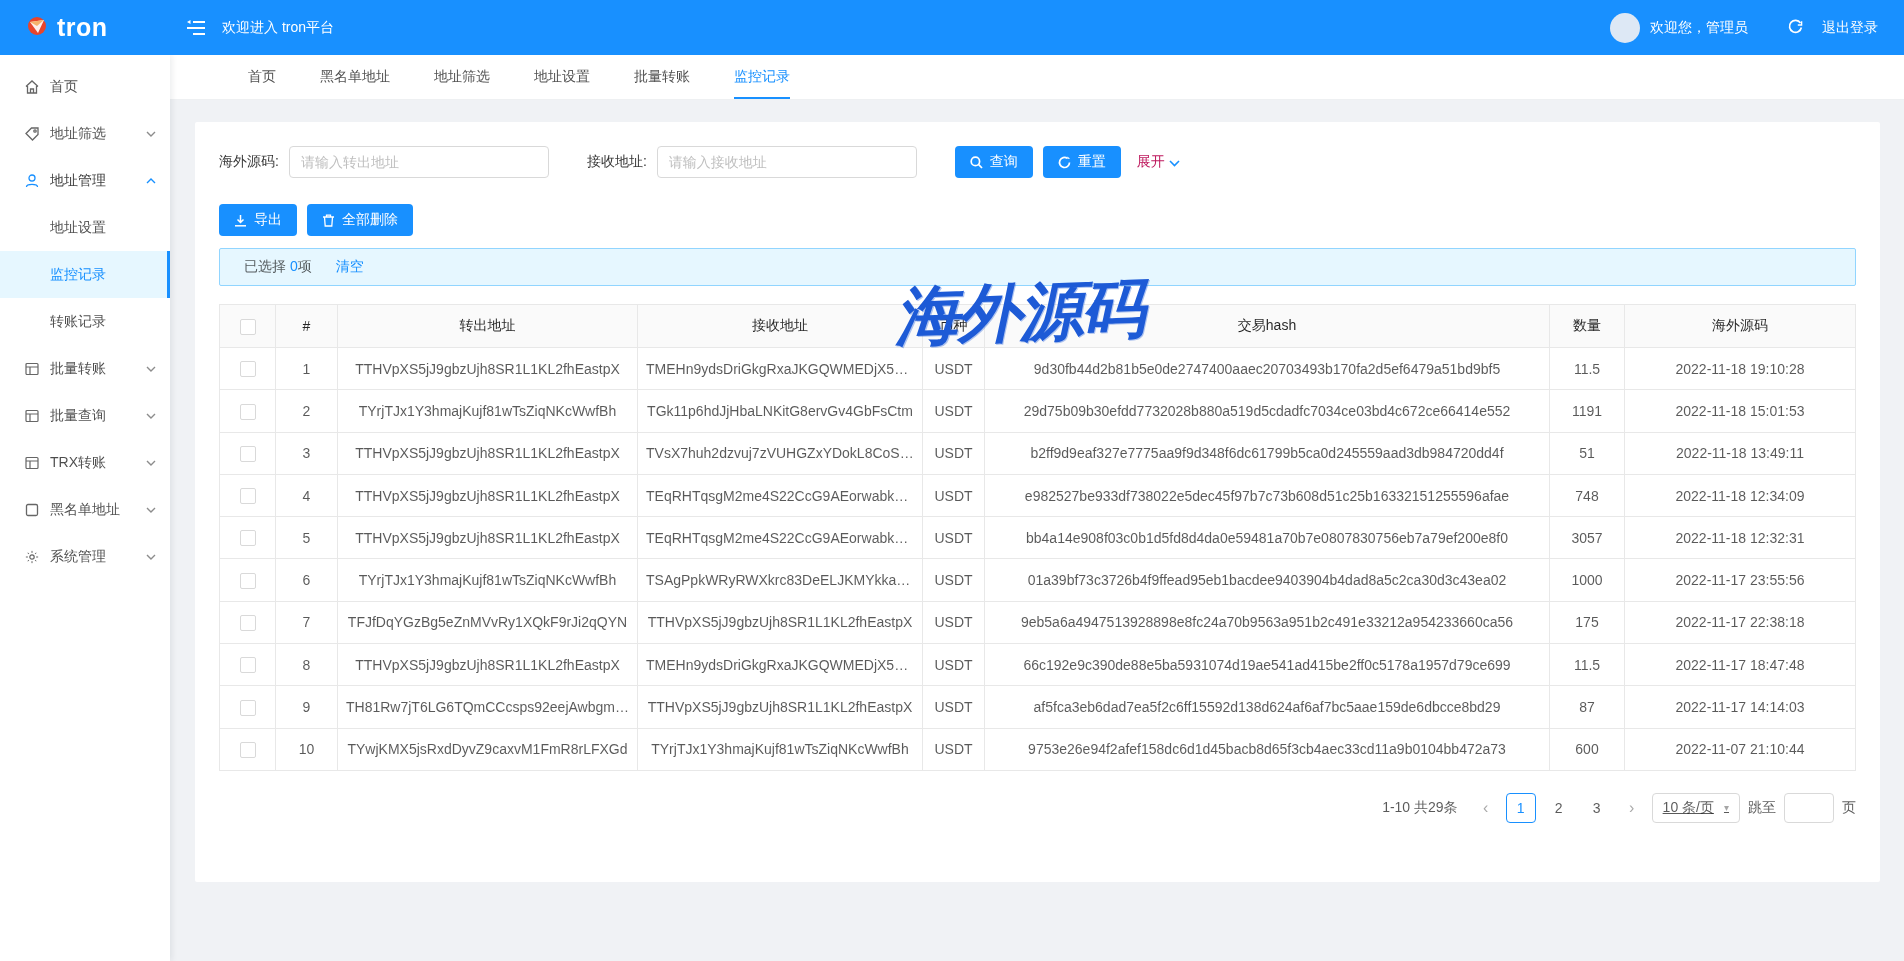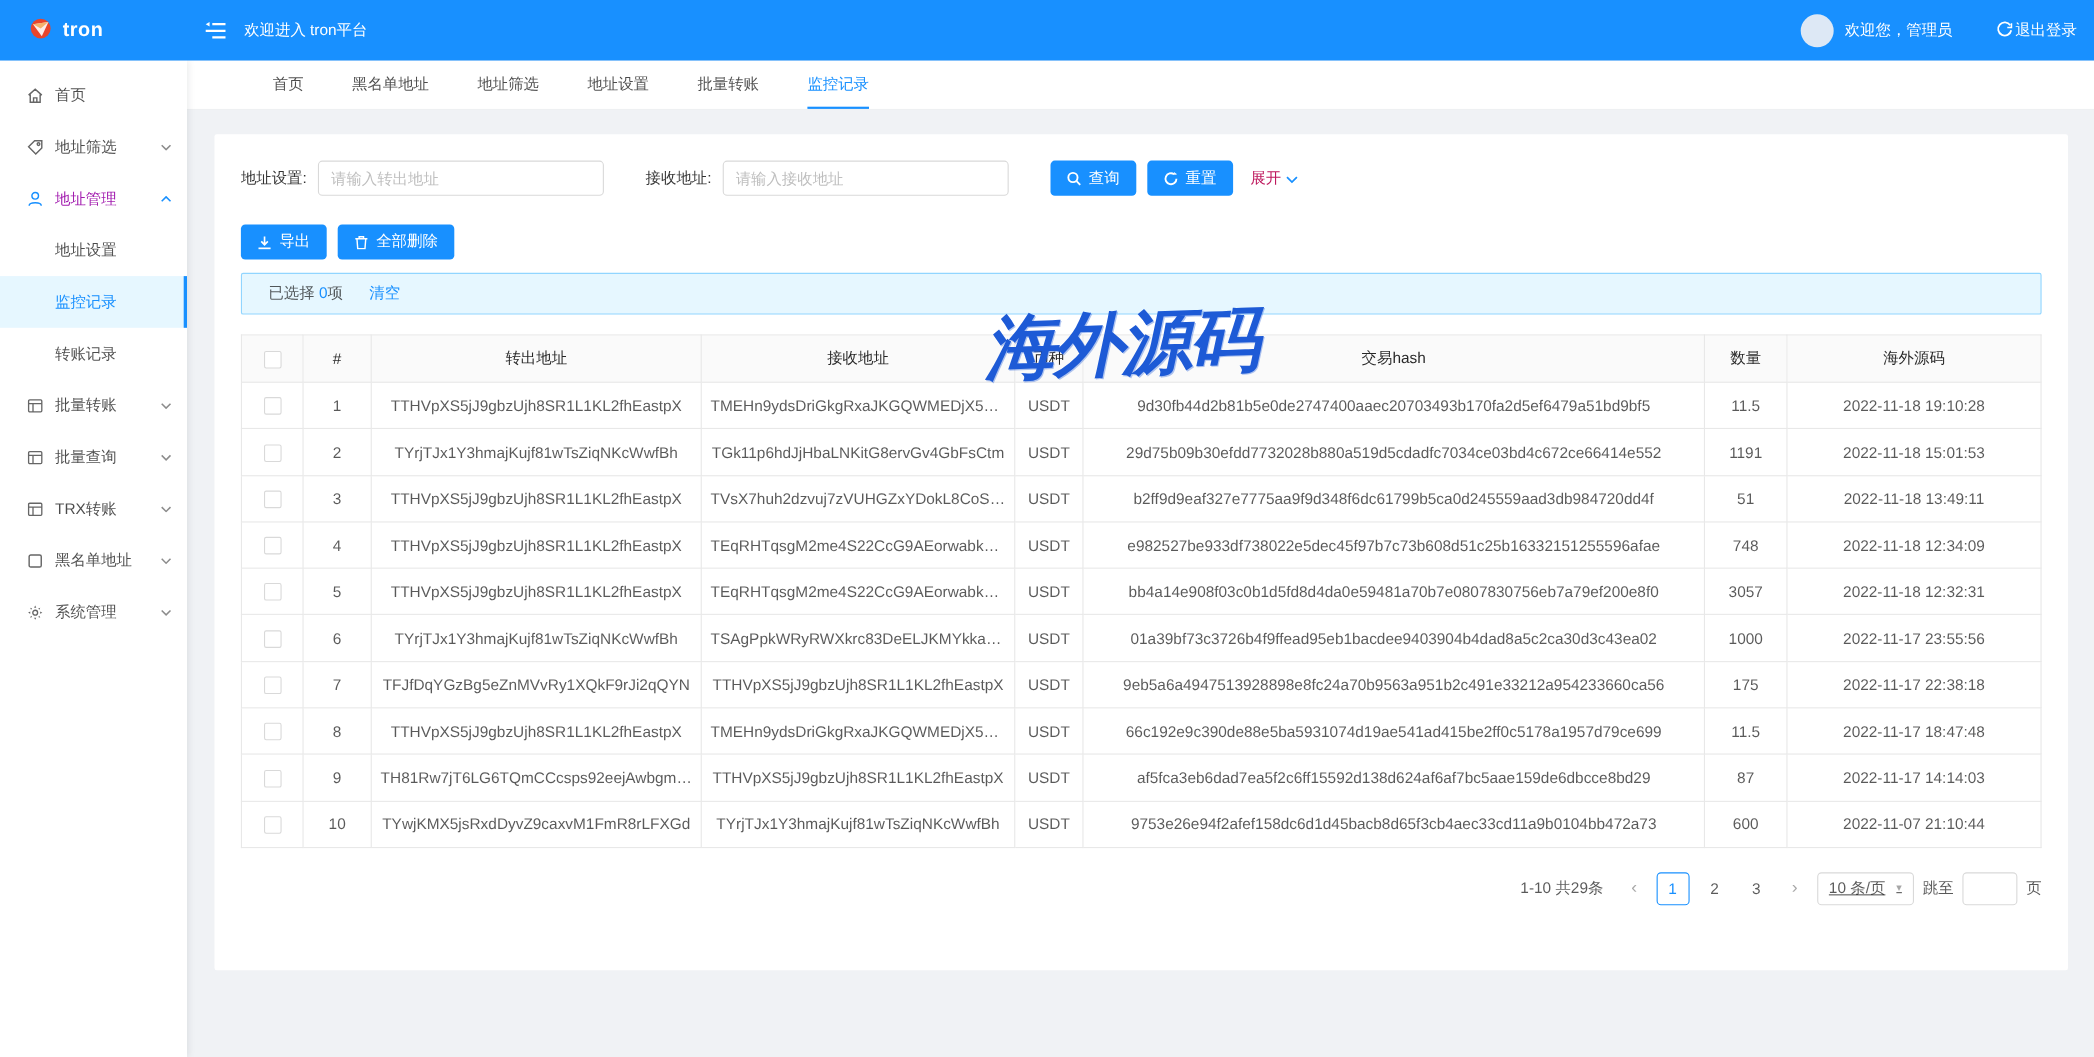--- a/index.html
+++ b/index.html
@@ -2,36 +2,36 @@
 <html><head>
 <meta charset="utf-8">
 <style>
   * { margin:0; padding:0; box-sizing:border-box; }
   html,body { width:1904px; height:961px; overflow:hidden; }
   body { font-family:"Liberation Sans","DejaVu Sans",sans-serif; font-size:14px; color:rgba(0,0,0,.65); background:#f0f2f5; position:relative; }
 
   
   .topbar { position:absolute; left:0; top:0; right:0; height:55px; background:#1890ff; display:flex; align-items:center; color:#fff; z-index:20; }
   .brand { width:170px; height:100%; display:flex; align-items:center; padding-left:26px; gap:9px; cursor:pointer; }
-  .brand-name { font-size:18px; font-weight:bold; letter-spacing:.5px; }
+  .brand-name { font-size:25px; font-weight:bold; letter-spacing:.5px; }
   .fold-btn { margin-left:16px; cursor:pointer; display:flex; align-items:center; }
   .welcome { margin-left:16px; font-size:14px; }
   .topbar .spacer { flex:1; }
   .avatar { width:30px; height:30px; border-radius:50%; background:#dde8f5; margin-right:10px; cursor:pointer; }
   .greet { margin-right:40px; }
-  .logout { display:flex; align-items:flex-end; gap:2px; margin-right:16px; cursor:pointer; }
+  .logout { display:flex; align-items:flex-end; gap:19px; margin-right:26px; cursor:pointer; }
 
   
   .sidebar { position:absolute; left:0; top:55px; bottom:0; width:170px; background:#fff; box-shadow:2px 0 6px rgba(0,21,41,.08); z-index:10; }
   .sidebar ul { list-style:none; padding-top:8px; }
   .side-item { height:47px; display:flex; align-items:center; padding:0 14px 0 24px; cursor:pointer; color:rgba(0,0,0,.7); position:relative; }
   .side-item .icon { width:16px; height:16px; margin-right:10px; display:flex; align-items:center; }
   .side-item .lbl { flex:1; white-space:nowrap; }
   .side-item .chev { color:rgba(0,0,0,.45); display:flex; }
-  .side-item.group-active { color:#a21caf; }
+  .side-item.group-active { color:#404040; }
   .side-item.group-active .chev { color:#1890ff; }
   .side-sub { height:47px; display:flex; align-items:center; padding-left:50px; cursor:pointer; color:rgba(0,0,0,.7); }
   .side-sub.active { background:#e6f7ff; color:#1890ff; border-right:3px solid #1890ff; }
 
   
   .main { position:absolute; left:170px; top:55px; right:0; bottom:0; background:#f0f2f5; overflow:hidden; }
   .tabbar { height:45px; background:#fff; display:flex; align-items:stretch; padding-left:56px; border-bottom:1px solid #eef0f2; }
   .tab { display:flex; align-items:center; margin:0 22px; cursor:pointer; color:rgba(0,0,0,.7); position:relative; }
   .tab.active { color:#1890ff; }
   .tab.active::after { content:""; position:absolute; left:0; right:0; bottom:0; height:2px; background:#1890ff; }
@@ -242,21 +242,21 @@
       <div class="tab">地址筛选</div>
       <div class="tab">地址设置</div>
       <div class="tab">批量转账</div>
       <div class="tab active">监控记录</div>
     </nav>
 
   <section class="content">
     <div class="panel">
 
       <div class="filter-row">
-        <span class="filter-label">地址设置:</span>
+        <span class="filter-label">海外源码:</span>
         <input class="filter-input" placeholder="请输入转出地址" style="">
         <span class="gap28"></span>
         <span class="filter-label">接收地址:</span>
         <input class="filter-input" placeholder="请输入接收地址" style="">
         <span class="gap28"></span>
         <button class="btn">
           <span>
             <svg width="13" height="13" viewBox="0 0 13 13" fill="none" stroke="#fff" stroke-width="1.7">
               <circle cx="5.4" cy="5.4" r="4.2"></circle>
                 <path d="M8.7 8.7 L12 12"></path>

